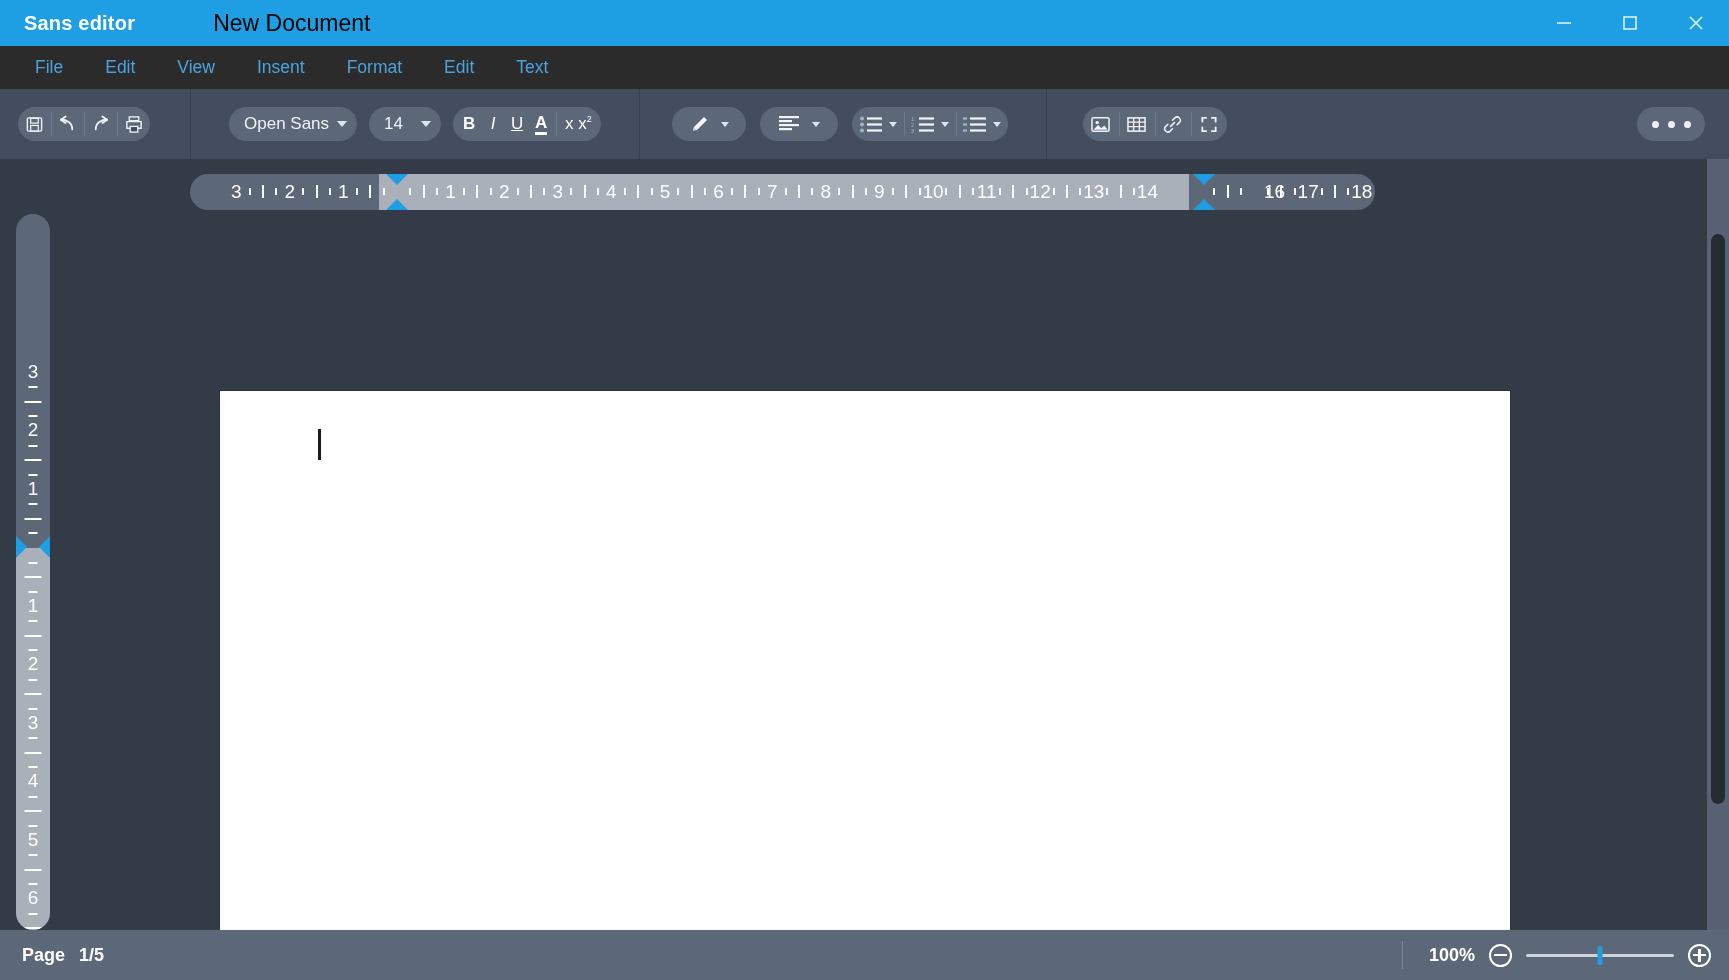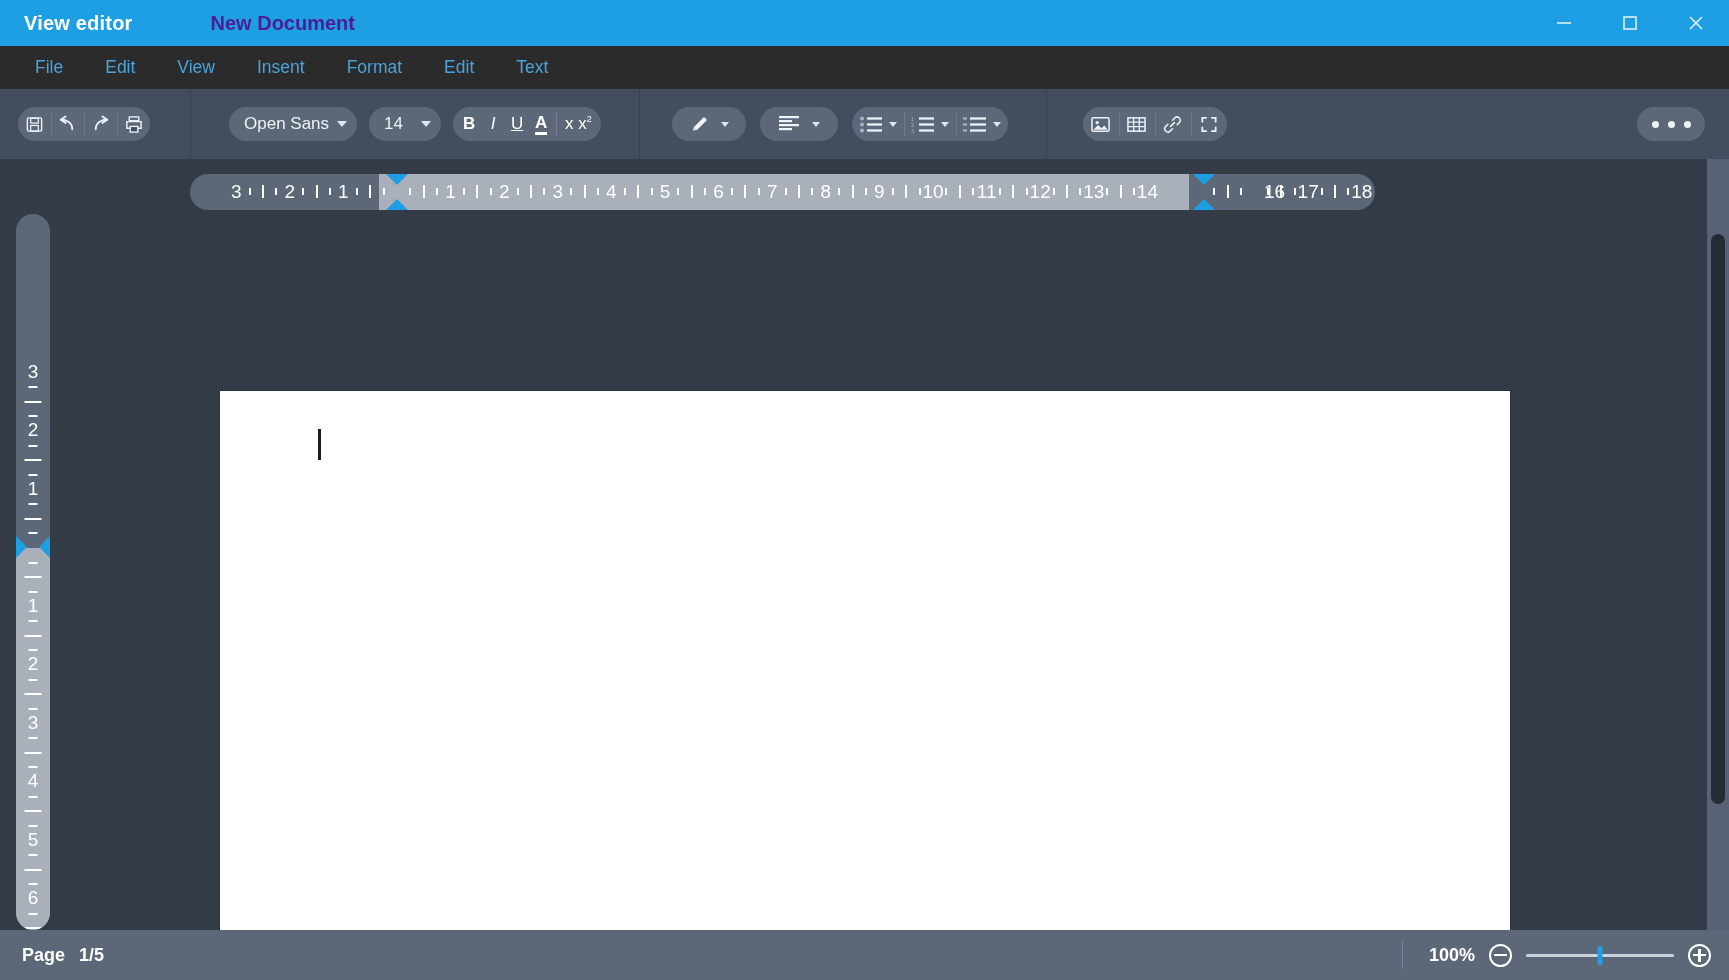--- a/index.html
+++ b/index.html
@@ -10,21 +10,21 @@
     background: #333b47;
   }
   .app { width: 1729px; height: 980px; position: relative; display: flex; flex-direction: column; }
 
   
   .titlebar {
     height: 46px; background: #1e9fe3; flex: 0 0 46px;
     display: flex; align-items: center; position: relative;
   }
   .app-title { color: #ffffff; font-size: 20px; font-weight: bold; margin-left: 24px; letter-spacing: .2px; }
-  .doc-title { color: #4c1d95; font-size: 20px; margin-left: 78px; font-weight: bold; }
+  .doc-title { color: #000000; font-size: 23px; margin-left: 78px; font-weight: normal; }
   .wincontrols { position: absolute; right: 0; top: 0; height: 46px; display: flex; align-items: center; }
   .wbtn { width: 66px; height: 46px; display: flex; align-items: center; justify-content: center; cursor: pointer; }
   .wbtn svg { display:block; }
 
   
   .menubar {
     height: 43px; flex: 0 0 43px; background: #2b2b2b;
     display: flex; align-items: center; padding-left: 14px;
   }
   .menu-item {
@@ -156,21 +156,21 @@
   .circbtn .v { position: absolute; width: 2.5px; height: 13px; background: #ffffff; }
   .slider { width: 148px; height: 3px; background: #cdd3db; position: relative; border-radius: 2px; cursor: pointer; }
   .slider-thumb { position: absolute; left: 50%; top: -8px; width: 5px; height: 19px; background: #1e9fe3; transform: translateX(-50%); border-radius: 2px; }
 </style>
 </head>
 <body>
 
 <div class="app">
 
   <div class="titlebar">
-    <span class="app-title">View editor</span>
+    <span class="app-title">Sans editor</span>
     <span class="doc-title">New Document</span>
     <div class="wincontrols">
       <div class="wbtn">
         <svg width="20" height="20" viewBox="0 0 20 20">
             <line x1="3" y1="10" x2="17" y2="10" stroke="#d9f0ff" stroke-width="1.6"></line>
           </svg>
       </div>
       <div class="wbtn">
         <svg width="20" height="20" viewBox="0 0 20 20">
             <rect x="4" y="4" width="12" height="12" fill="none" stroke="#d9f0ff" stroke-width="1.6"></rect>

